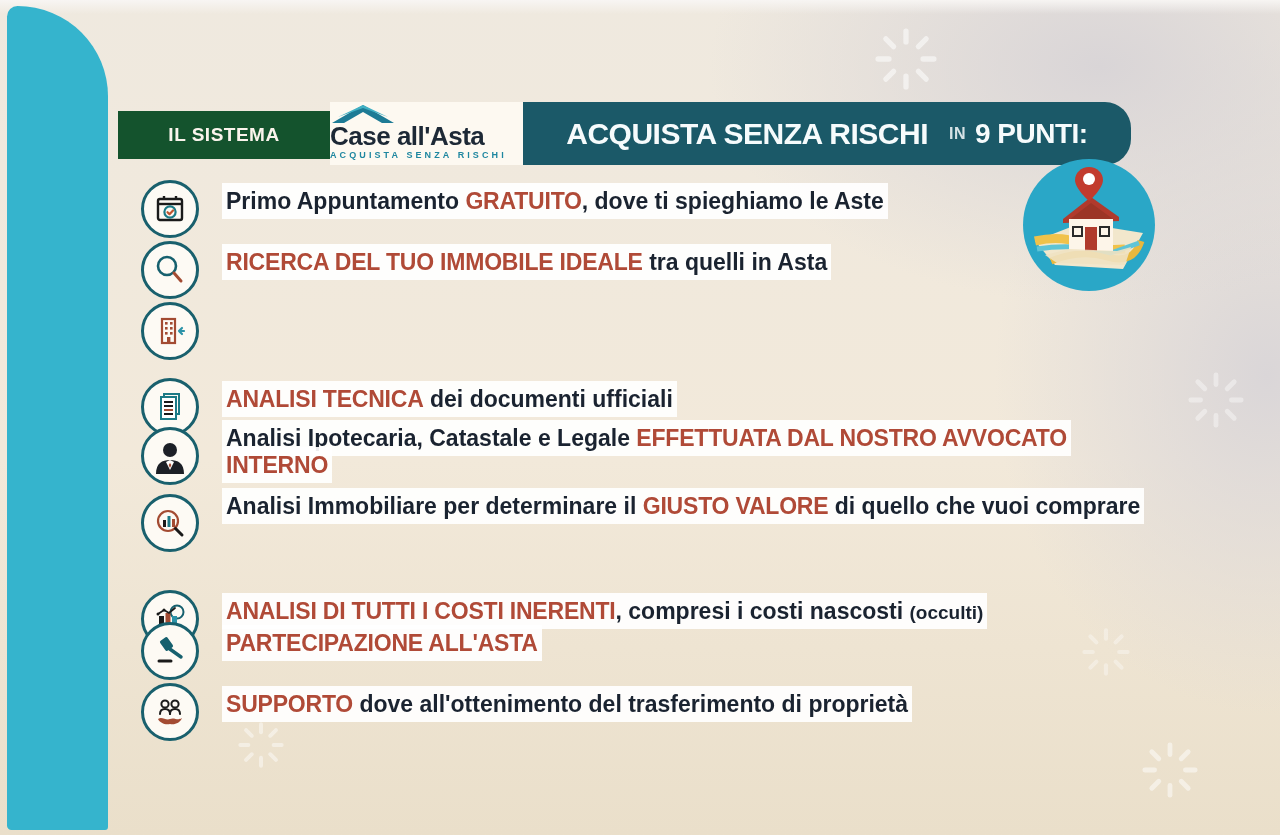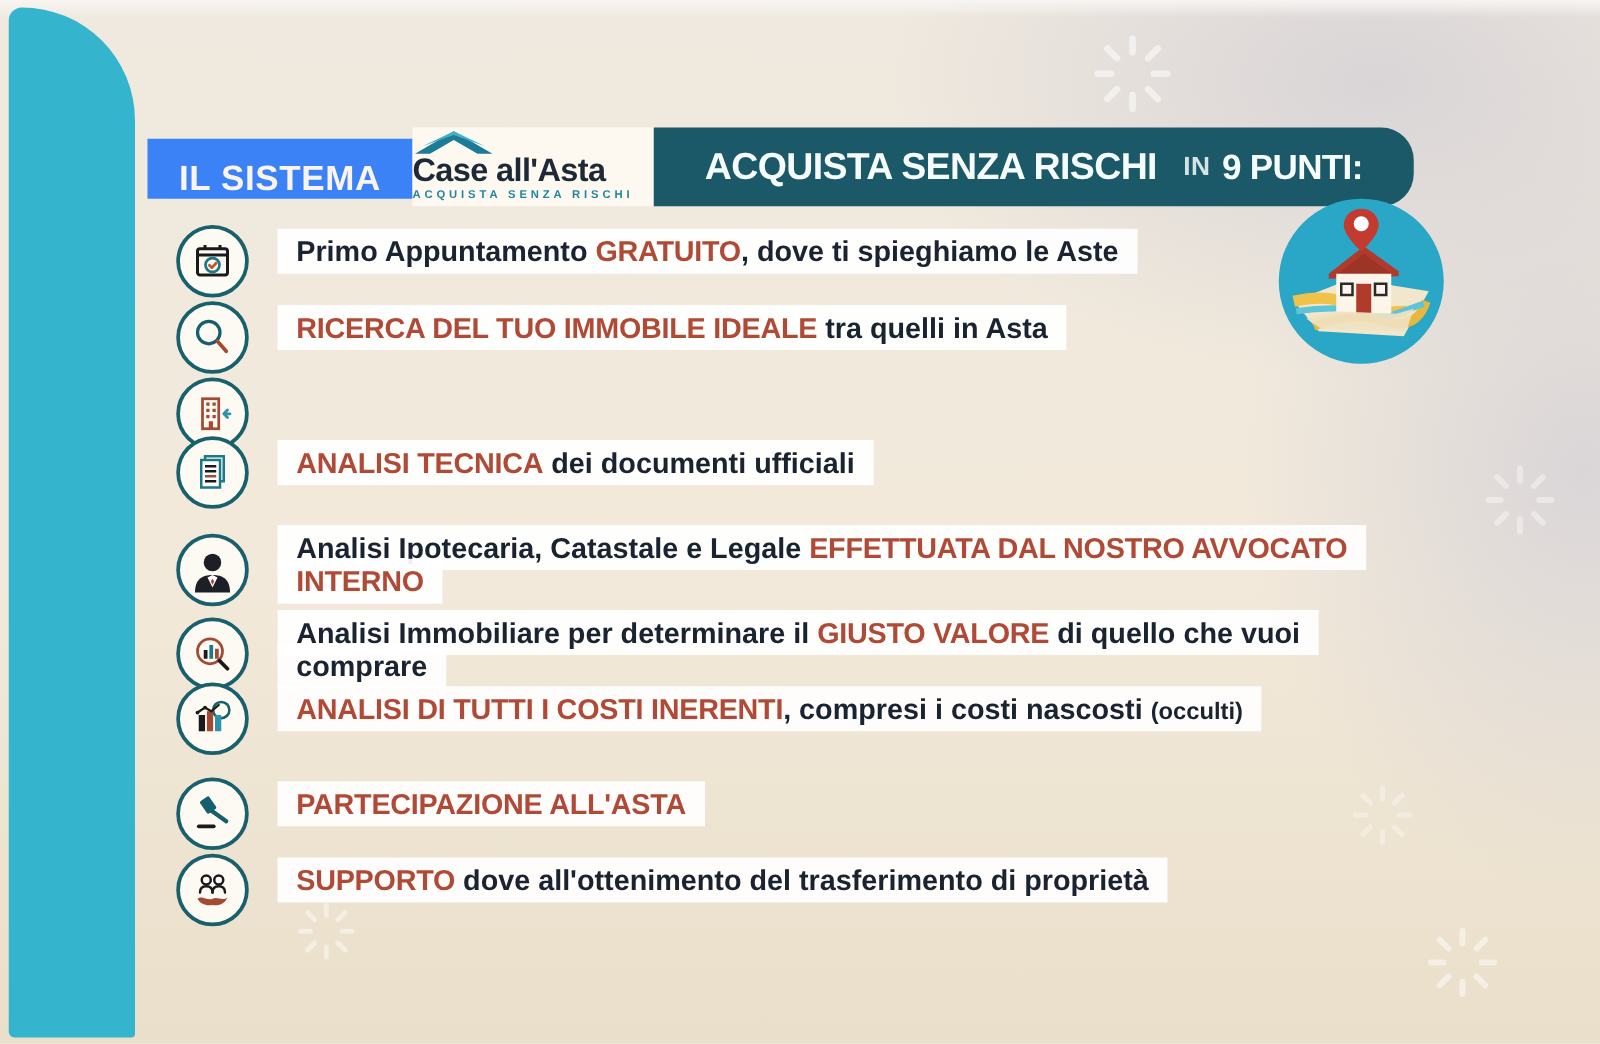--- a/index.html
+++ b/index.html
@@ -12,52 +12,52 @@
       radial-gradient(ellipse 420px 520px at 99% 45%, #dad6d8 0%, rgba(218,214,216,0) 65%),
       linear-gradient(180deg,#efe9df 0%,#f2e9da 55%,#eadfca 100%);
   }
   .teal-bar{
     position:absolute;left:7px;top:6px;width:101px;height:824px;
     background:#35b4cd;border-radius:14px 120px 4px 6px;
   }
   
   .badge-red{
     position:absolute;left:118px;top:111px;width:212px;height:48px;
-    background:#3b82f6;display:flex;align-items:flex-end;justify-content:center;
-    color:#faf4ec;font-weight:bold;font-size:28px;letter-spacing:.5px;
+    background:#14532d;display:flex;align-items:center;justify-content:center;
+    color:#faf4ec;font-weight:bold;font-size:19px;letter-spacing:.5px;
   }
   .logo-badge{
     position:absolute;left:330px;top:102px;width:193px;height:63px;
     background:#fdf9f1;display:flex;flex-direction:column;align-items:flex-start;justify-content:flex-start;
   }
   .logo-badge .roof{margin-top:2px;height:20px;}
   .brand-name{color:#1d2936;font-weight:bold;font-size:26px;letter-spacing:-.5px;line-height:24px;}
   .brand-tagline{color:#1f87a0;font-weight:bold;font-size:9px;letter-spacing:3.1px;margin-top:2px;}
   .badge-title{
     position:absolute;left:523px;top:102px;width:608px;height:63px;
     background:#1b5968;border-radius:0 26px 26px 0;
     display:flex;align-items:center;justify-content:center;gap:9px;
     color:#f6fbfc;white-space:nowrap;
   }
   .badge-title .t-main{font-weight:bold;font-size:30px;letter-spacing:-.5px;}
-  .badge-title .t-in{font-weight:bold;font-size:21px;opacity:.85;letter-spacing:.5px;margin-left:12px;}
+  .badge-title .t-in{font-weight:bold;font-size:16px;opacity:.85;letter-spacing:.5px;margin-left:12px;}
   .badge-title .t-points{font-weight:bold;font-size:28px;letter-spacing:-.5px;}
   
   .map-illu{position:absolute;left:1021px;top:157px;width:136px;height:136px;}
   
   .row{position:absolute;left:141px;display:flex;align-items:flex-start;gap:23px;}
   .circle{
     flex:none;width:52px;height:52px;border-radius:50%;
     background:#fdfaf4;border:3px solid #19606d;
     display:flex;align-items:center;justify-content:center;
   }
   .text{font-size:23px;line-height:27px;}
   .hl{
     background:rgba(255,255,255,.92);
-    padding:5px 15px;
+    padding:5px 4px;
     -webkit-box-decoration-break:clone;box-decoration-break:clone;
   }
   .seg-navy{color:#1a2330;font-weight:bold;}
   .seg-red{color:#b04a37;font-weight:bold;letter-spacing:-.2px;}
   .seg-small{color:#1a2330;font-weight:bold;font-size:19px;}
   
   .starburst{position:absolute;opacity:.55;}
 </style>
 </head>
 <body>
@@ -203,21 +203,21 @@
           <rect x="17" y="13" width="2.6" height="2.6"></rect>
         <rect x="12" y="18" width="2.6" height="2.6"></rect>
           <rect x="17" y="18" width="2.6" height="2.6"></rect>
         <rect x="14" y="23" width="3.4" height="6"></rect>
       </g>
       <path d="M31 17 H26 M26 17 L29 14 M26 17 L29 20" stroke="#2c93a8" stroke-width="2.2" stroke-linecap="round"></path>
     </svg>
   </div>
 </div>
 
-<div class="row" style="top:349px">
+<div class="row" style="top:378px">
   <div class="circle">
     <svg width="34" height="34" viewBox="0 0 34 34" fill="none">
       <path d="M11 7 L11 4 L26 4 L26 24 L23 24" stroke="#1c7a86" stroke-width="2"></path>
       <rect x="8" y="7" width="15" height="22" stroke="#1c7a86" stroke-width="2" fill="#fff"></rect>
       <line x1="11" y1="12" x2="20" y2="12" stroke="#1a1a1a" stroke-width="2"></line>
       <line x1="11" y1="16" x2="20" y2="16" stroke="#1a1a1a" stroke-width="2"></line>
       <line x1="11" y1="20" x2="20" y2="20" stroke="#a34b32" stroke-width="2"></line>
       <line x1="11" y1="24" x2="20" y2="24" stroke="#1a1a1a" stroke-width="2"></line>
     </svg>
   </div>
@@ -248,21 +248,21 @@
       <rect x="14.5" y="10" width="3" height="11" fill="#1c7a86"></rect>
       <rect x="19" y="13" width="3" height="8" fill="#a34b32"></rect>
       <line x1="22.5" y1="22.5" x2="29" y2="29" stroke="#1a1a1a" stroke-width="3" stroke-linecap="round"></line>
     </svg>
   </div>
   <div class="text" style="width:935px">
     <span class="hl"><span class="seg-navy">Analisi Immobiliare per determinare il </span><span class="seg-red">GIUSTO VALORE</span><span class="seg-navy"> di quello che vuoi comprare</span></span>
   </div>
 </div>
 
-<div class="row" style="top:546px">
+<div class="row" style="top:590px">
   <div class="circle">
     <svg width="34" height="34" viewBox="0 0 34 34" fill="none">
       <circle cx="24" cy="10" r="6.5" stroke="#16606e" stroke-width="2"></circle>
       <rect x="6" y="14" width="5" height="13" fill="#1a1a1a"></rect>
       <rect x="12.5" y="11" width="5" height="16" fill="#a34b32"></rect>
       <rect x="19" y="14" width="5" height="13" fill="#2c93a8"></rect>
       <path d="M5 12 L11 8 L16 11 L22 6" stroke="#1a1a1a" stroke-width="1.8" stroke-linecap="round"></path>
       <circle cx="5" cy="12" r="1.5" fill="#1a1a1a"></circle>
       <circle cx="11" cy="8" r="1.5" fill="#1a1a1a"></circle>
     </svg>

